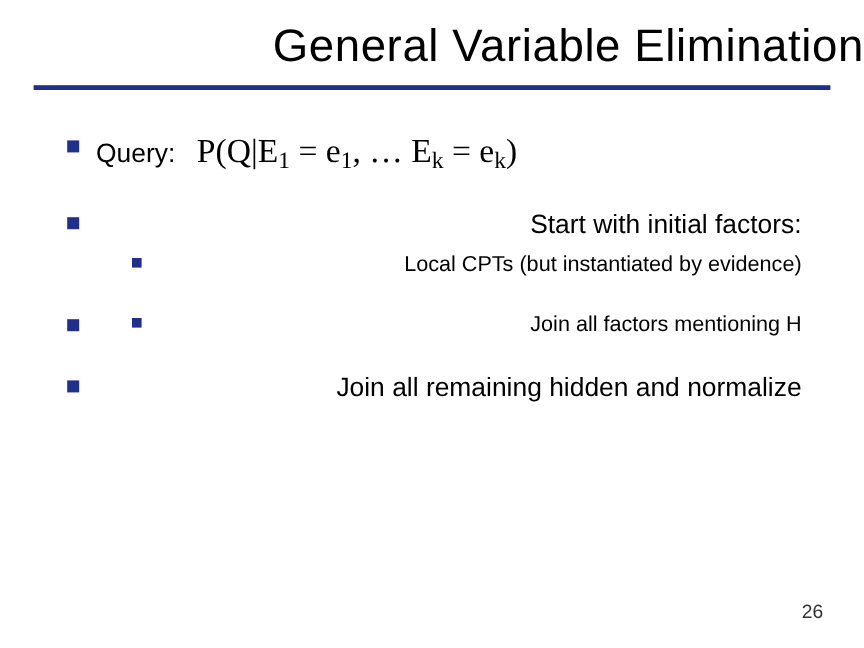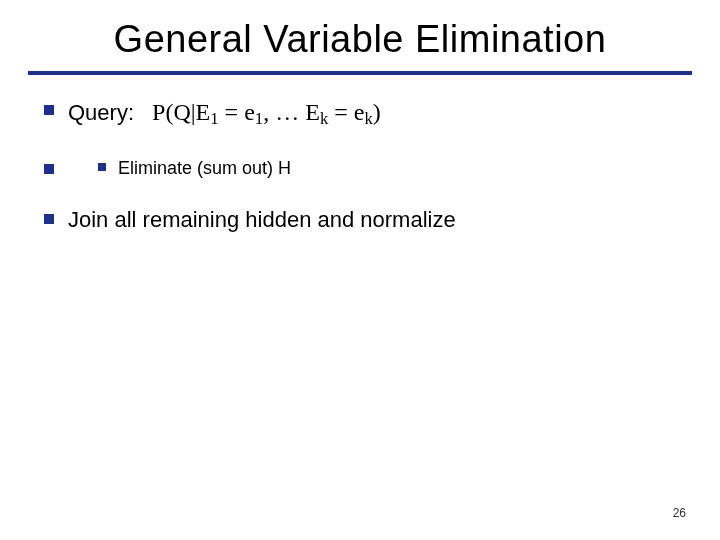--- a/index.html
+++ b/index.html
@@ -13,38 +13,39 @@
     overflow: hidden;
   }
   .slide {
     position: relative;
     width: 720px;
     height: 540px;
     box-sizing: border-box;
   }
   .title {
     font-size: 38px;
-    text-align: center;
+    text-align: right;
     padding-top: 18px;
     padding-bottom: 10px;
     font-weight: normal;
     letter-spacing: 0.5px;
   }
   .rule {
     border: none;
     border-top: 4px solid #1f2f8a;
     margin: 0 28px 0 28px;
   }
   .body {
     padding: 22px 40px 0 40px;
   }
   ul.level1 {
     list-style: none;
     padding: 0;
-    margin: 0;
+    margin: 12px;
+    text-align: right;
   }
   ul.level1 > li {
     position: relative;
     padding-left: 28px;
     margin-bottom: 26px;
     font-size: 22px;
     line-height: 1.3;
   }
   ul.level1 > li::before {
     content: "";
@@ -76,32 +77,32 @@
     height: 8px;
     background: #1f2f8a;
   }
   .query-row {
     display: flex;
     align-items: center;
     gap: 18px;
   }
   .formula {
     font-family: "Cambria Math", "Times New Roman", serif;
-    font-size: 24px;
+    font-size: 28px;
     white-space: nowrap;
   }
   .formula .sub {
     font-size: 0.7em;
     vertical-align: -0.25em;
   }
   .pagenum {
     position: absolute;
     right: 34px;
     bottom: 20px;
-    font-size: 12px;
+    font-size: 16px;
     color: #333;
   }
 </style>
 </head>
 <body>
 
 <div class="slide">
 
   <div class="title">General Variable Elimination</div>
   <hr class="rule">
@@ -109,24 +110,30 @@
   <div class="body">
     <ul class="level1">
 
       <li>
         <div class="query-row">
           <span>Query:</span>
           <span class="formula" title="P(Q | E1 = e1, … Ek = ek)"><span>P</span><span>(</span><span>Q</span><span>|</span><span>E</span><span class="sub">1</span><span> = </span><span>e</span><span class="sub">1</span><span>, … </span><span>E</span><span class="sub">k</span><span> = </span><span>e</span><span class="sub">k</span><span>)</span></span>
         </div>
       </li>
 
+      <li>
+        <span>Start with initial factors:</span>
+        <ul class="level2">
+          <li>Local CPTs (but instantiated by evidence)</li>
+        </ul>
+      </li>
 
       <li>
         <ul class="level2">
-          <li>Eliminate (sum out) H</li>
+          <li>Join all factors mentioning H</li>
         </ul>
       </li>
 
       <li>Join all remaining hidden and normalize</li>
 
     </ul>
   </div>
 
   <div class="pagenum">26</div>
 </div>

